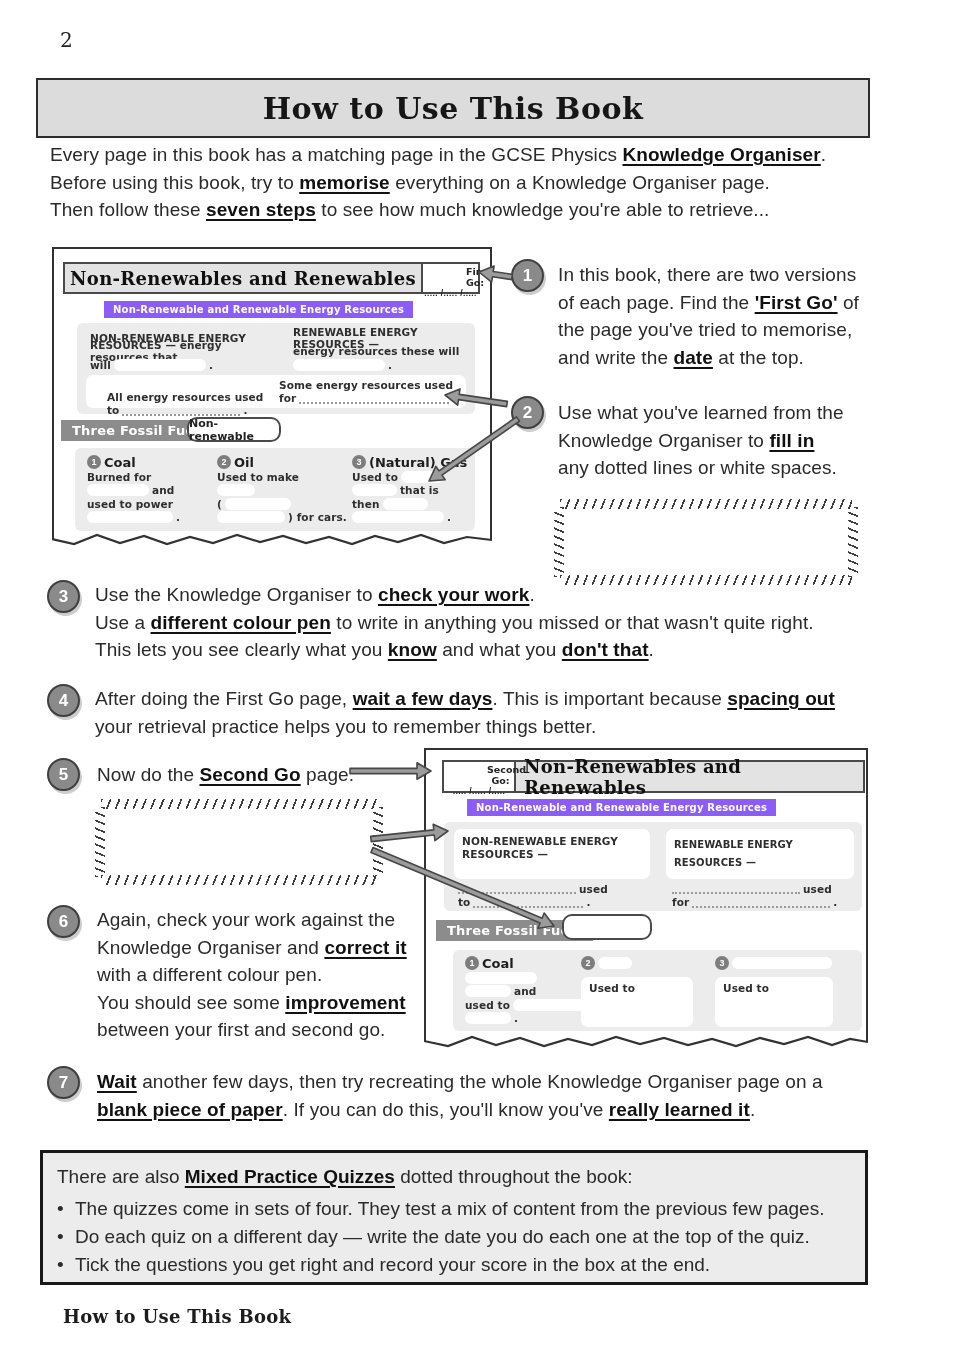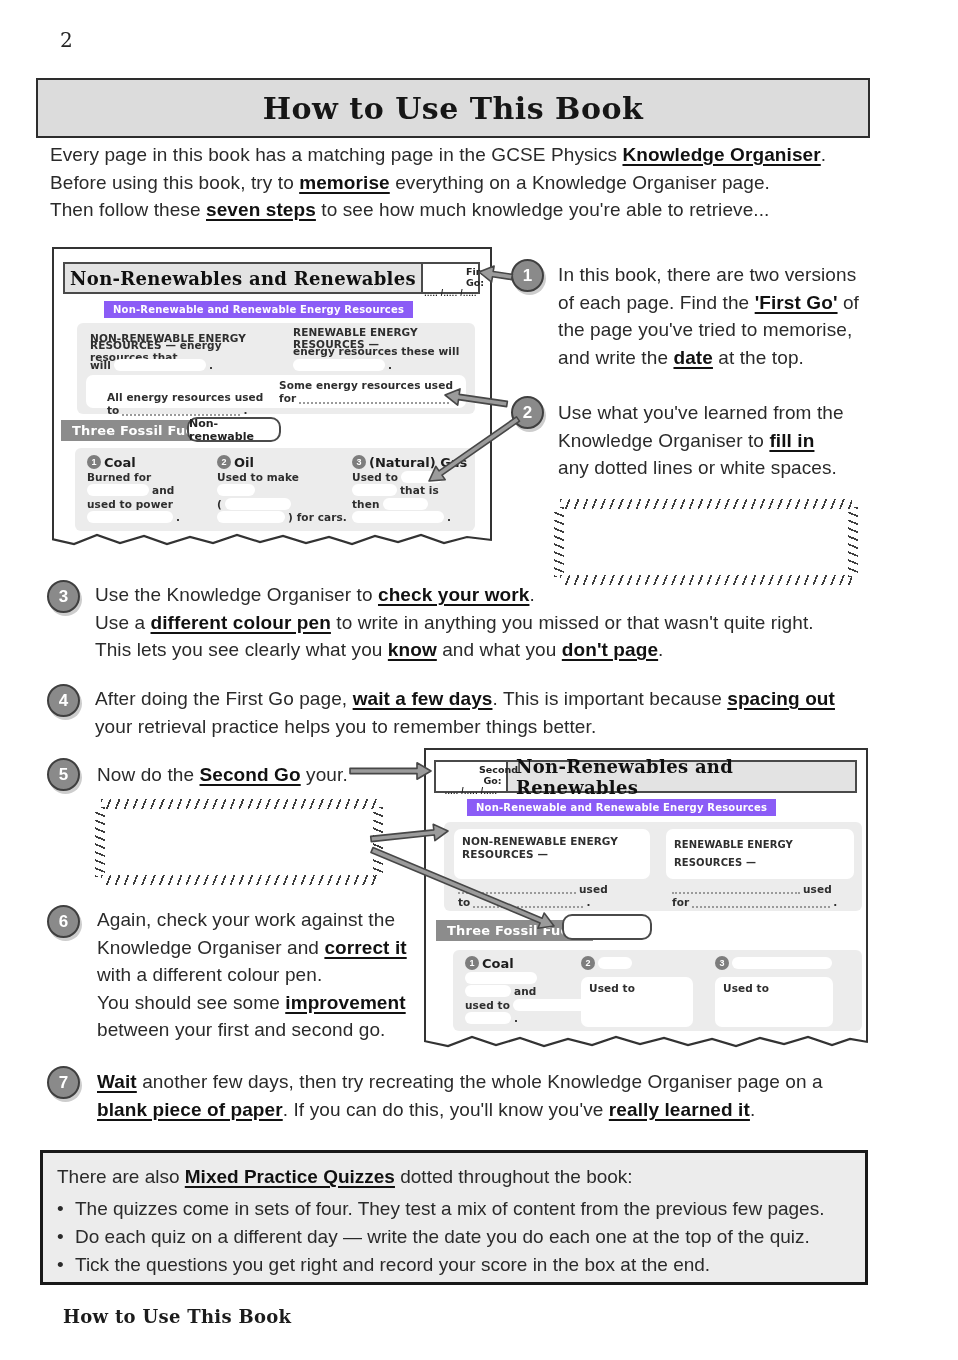--- a/index.html
+++ b/index.html
@@ -228,45 +228,45 @@
   <div class="note" style="left:554px;top:499px;width:304px;height:86px;">
     <div class="tick t"></div>
     <div class="tick b"></div>
     <div class="tick l"></div>
     <div class="tick r"></div>
   </div>
 
   <div class="abs step-badge" style="left:47px;top:580px;">3</div>
   <div class="abs body-text rich" style="left:95px;top:581px;width:800px;"><span>Use the Knowledge Organiser to </span><span class="em">check your work</span><span>.
 Use a </span><span class="em">different colour pen</span><span> to write in anything you missed or that wasn't quite right.
-This lets you see clearly what you </span><span class="em">know</span><span> and what you </span><span class="em">don't page</span><span>.</span></div>
+This lets you see clearly what you </span><span class="em">know</span><span> and what you </span><span class="em">don't that</span><span>.</span></div>
 
   <div class="abs step-badge" style="left:47px;top:684px;">4</div>
   <div class="abs body-text rich" style="left:95px;top:685px;width:800px;"><span>After doing the First Go page, </span><span class="em">wait a few days</span><span>.  This is important because </span><span class="em">spacing out</span><span>
 your retrieval practice helps you to remember things better.</span></div>
 
   <div class="abs step-badge" style="left:47px;top:758px;">5</div>
-  <div class="abs body-text rich" style="left:97px;top:761px;width:300px;"><span>Now do the </span><span class="em">Second Go</span><span> your.</span></div>
+  <div class="abs body-text rich" style="left:97px;top:761px;width:300px;"><span>Now do the </span><span class="em">Second Go</span><span> page.</span></div>
 
   <div class="note" style="left:95px;top:799px;width:288px;height:86px;">
     <div class="tick t"></div>
     <div class="tick b"></div>
     <div class="tick l"></div>
     <div class="tick r"></div>
   </div>
 
   <div class="abs step-badge" style="left:47px;top:905px;">6</div>
   <div class="abs body-text rich" style="left:97px;top:906px;width:330px;"><span>Again, check your work against the
 Knowledge Organiser and </span><span class="em">correct it</span><span>
 with a different colour pen.
 You should see some </span><span class="em">improvement</span><span>
 between your first and second go.</span></div>
 
   <div class="abs ws" style="left:424px;top:748px;width:444px;height:294px;">
-    <div class="ws-titlebar" style="left:8px;top:10px;width:423px;height:33px;gap:8px;">
+    <div class="ws-titlebar" style="left:16px;top:10px;width:423px;height:33px;gap:8px;">
       <div class="go-box" style="width:72px;border-right:2px solid #4a4a4a;">
         <div class="go-label">Second Go:</div>
         <div class="go-dots">..... /..... /.....</div>
       </div>
       <div class="ws-title">Non-Renewables and Renewables</div>
     </div>
 
     <div class="sec-bar" style="left:10px;top:49px;">Non-Renewable and Renewable Energy Resources</div>
 
     <div class="panel" style="left:18px;top:72px;width:418px;height:89px;">

